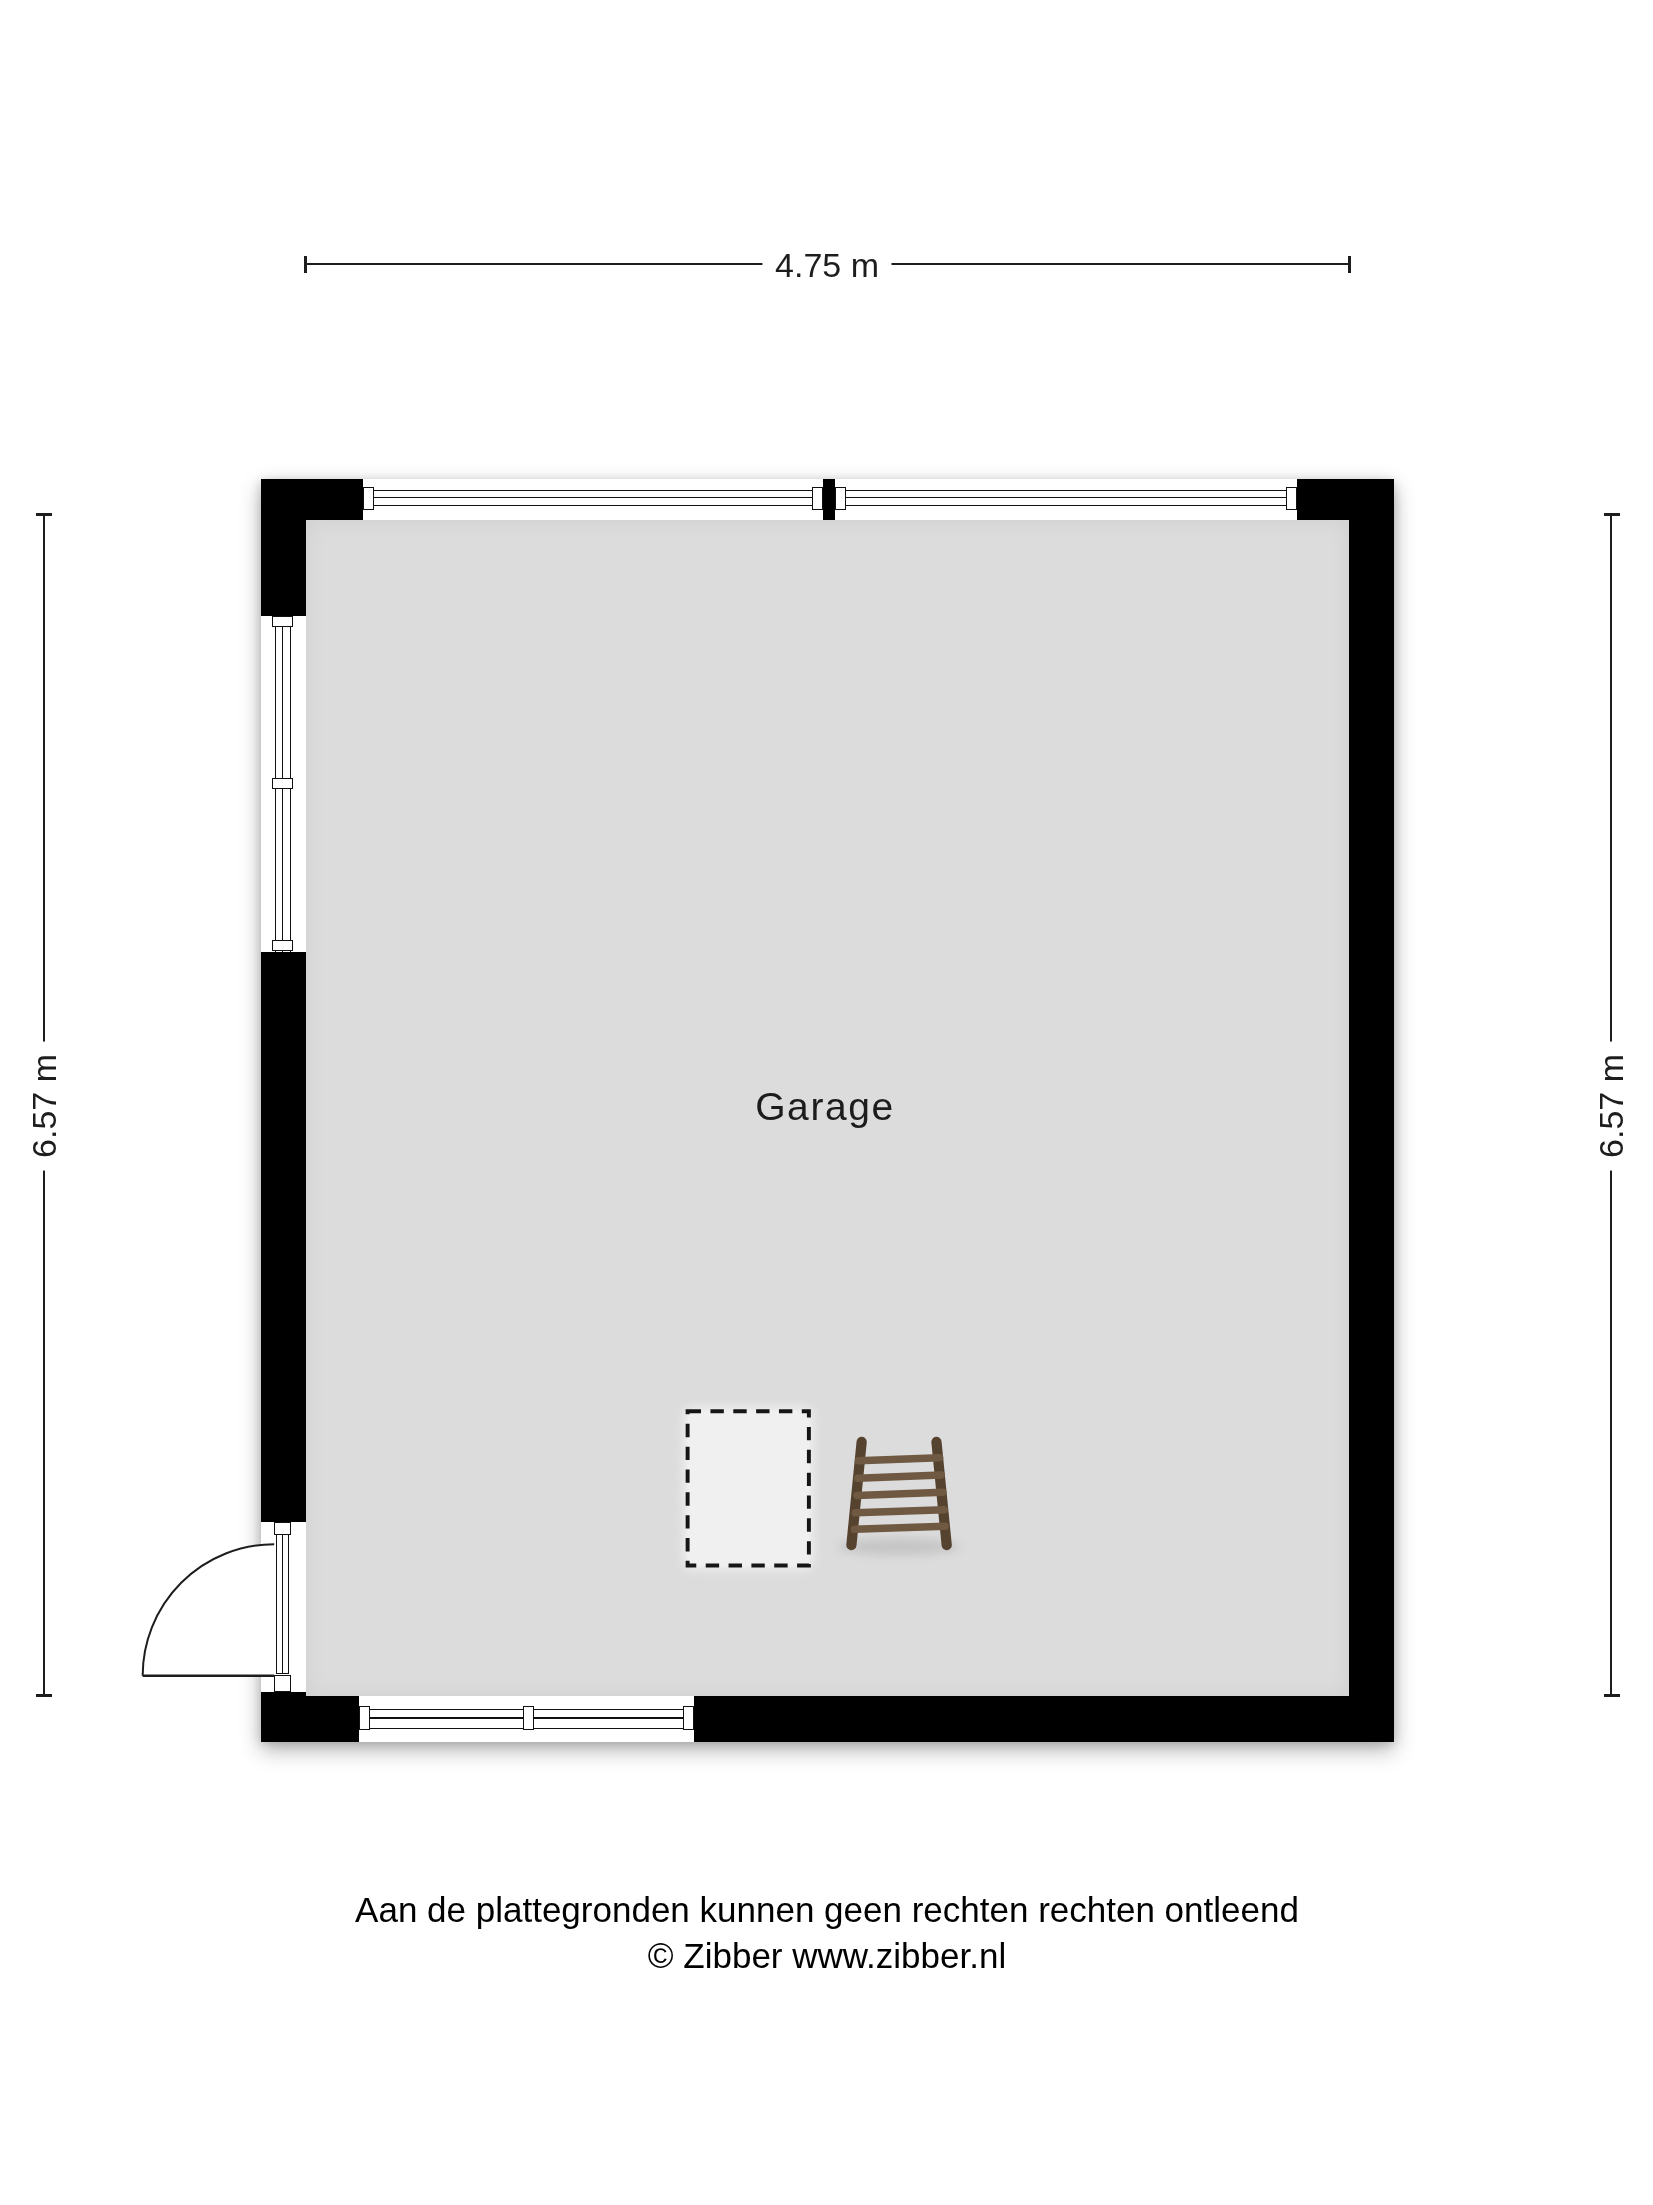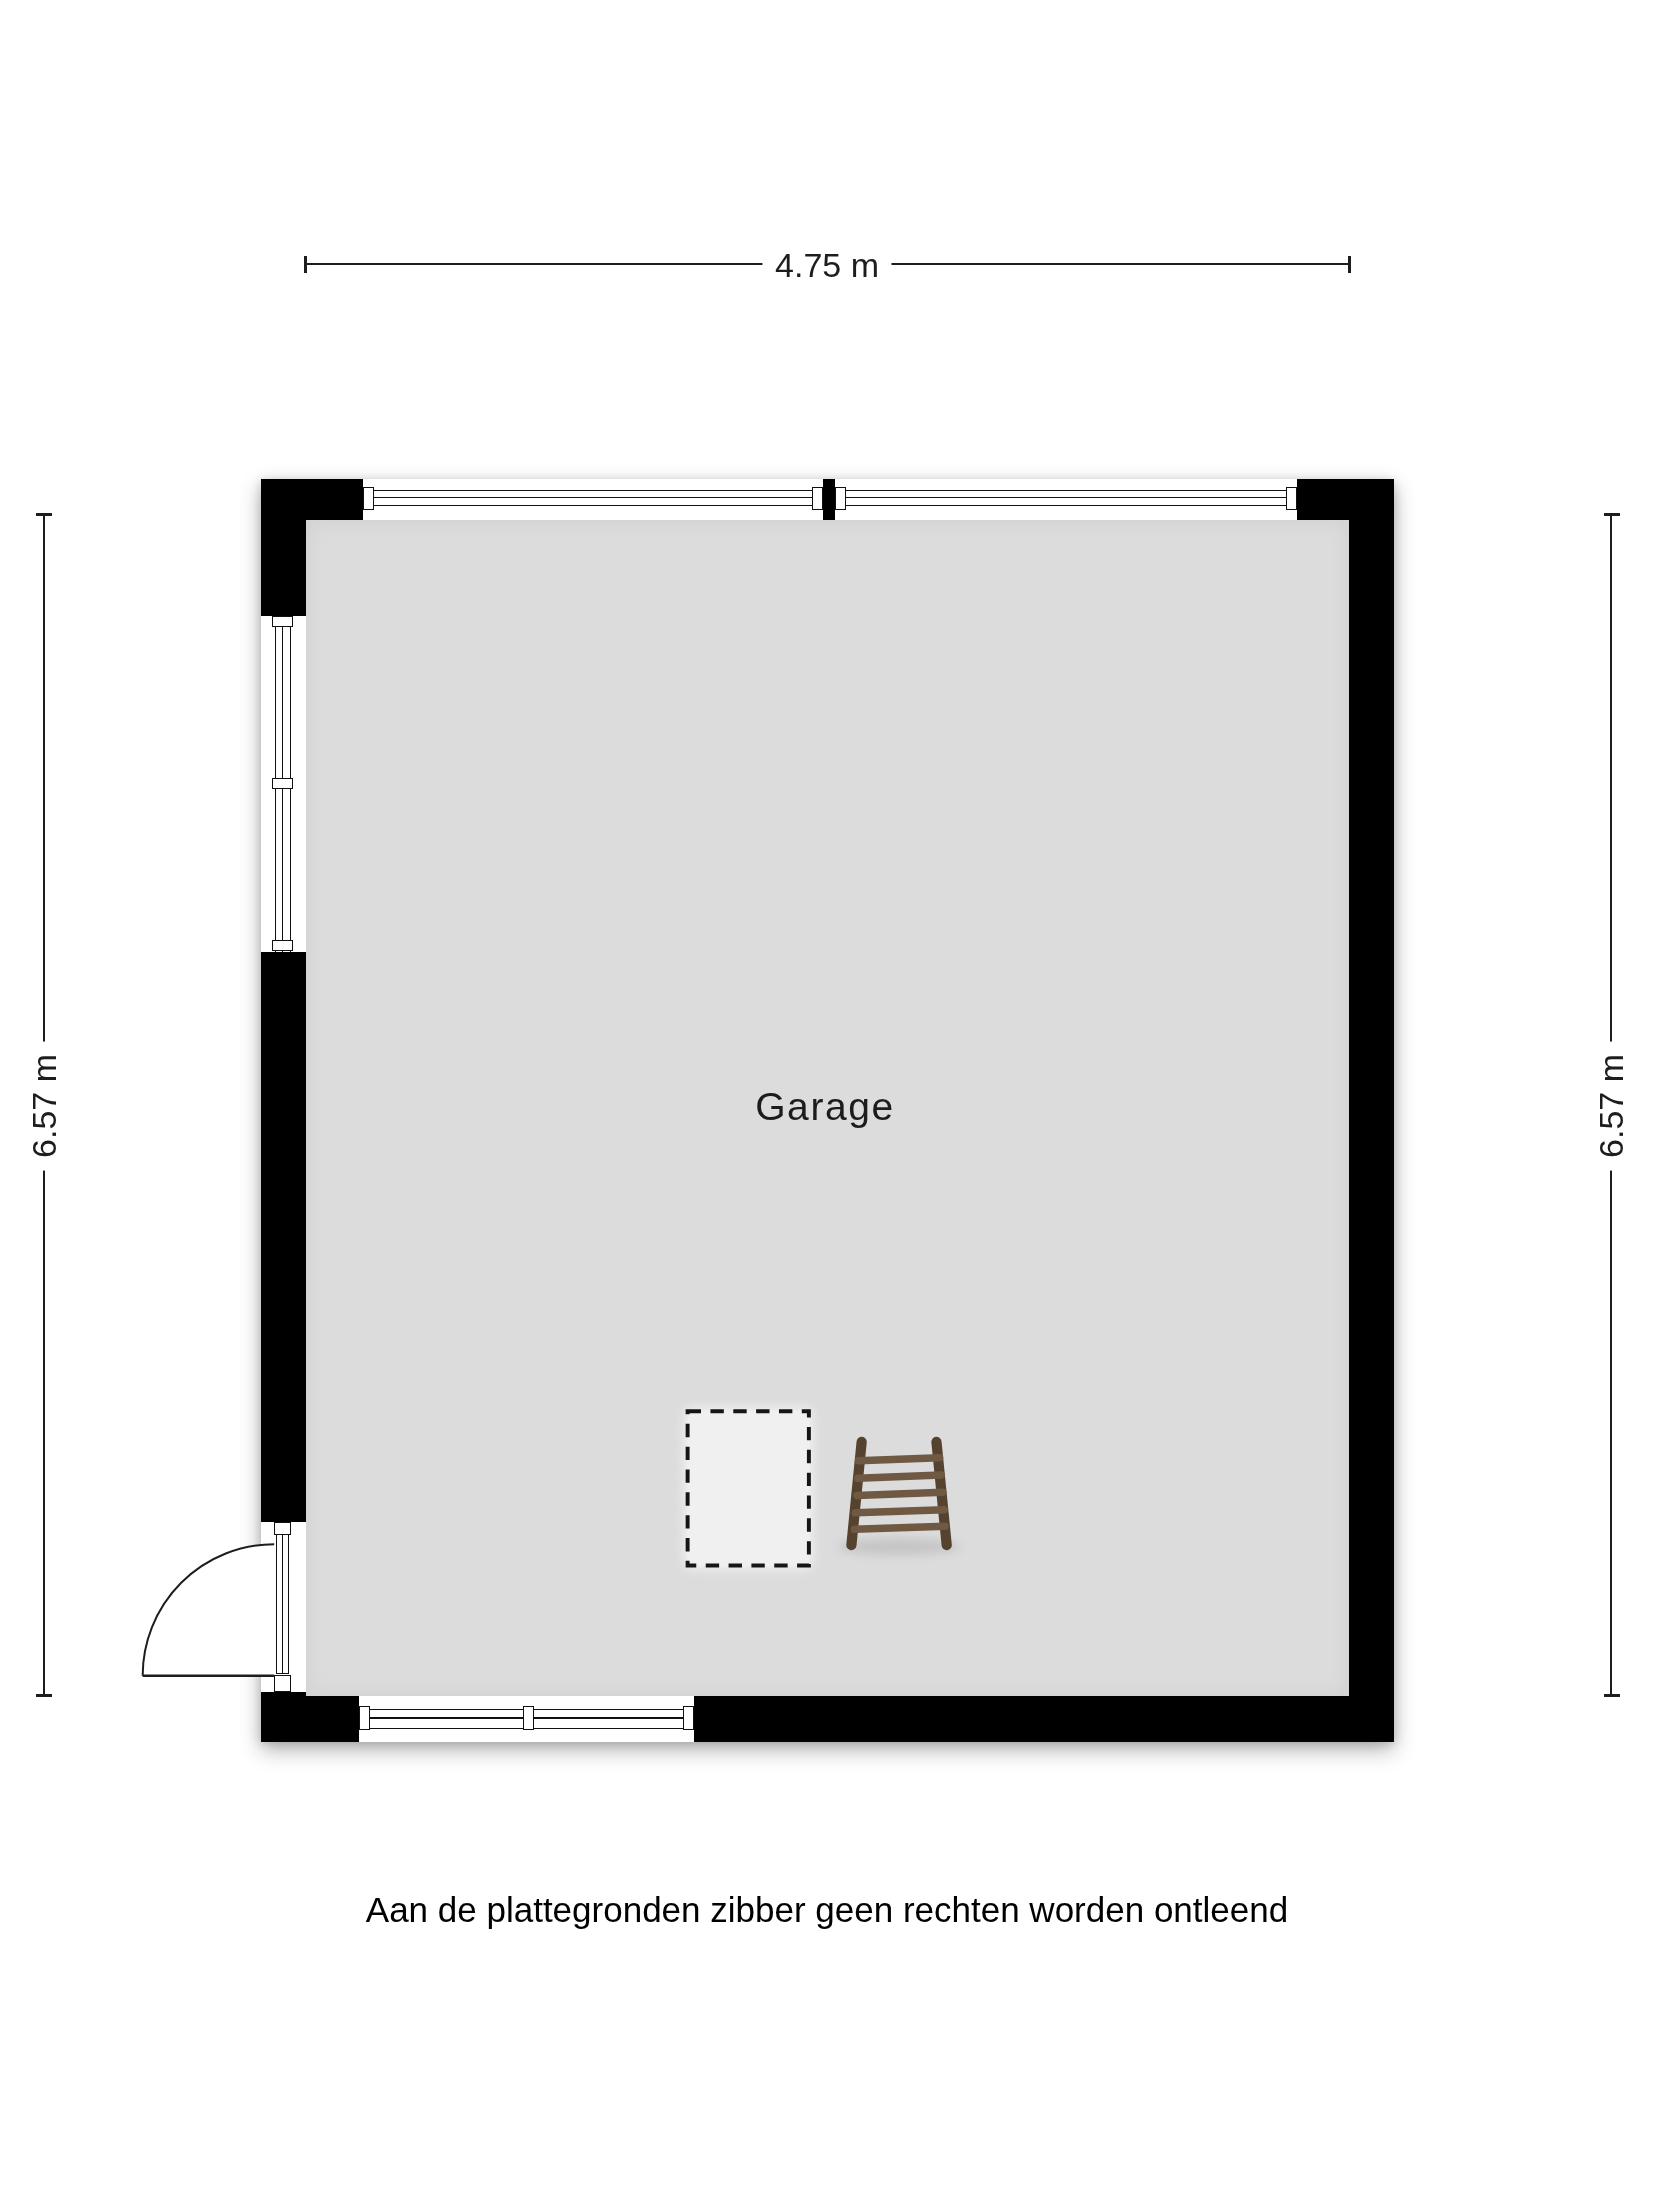--- a/index.html
+++ b/index.html
@@ -150,15 +150,16 @@
     <line class="rung" x1="1089" y1="1877" x2="1195" y2="1873"></line>
     <line class="rung" x1="1088" y1="1899" x2="1197" y2="1895"></line>
     <line class="rung" x1="1086" y1="1921" x2="1199" y2="1917"></line>
     <line class="rung" x1="1085" y1="1942" x2="1200" y2="1938"></line>
   </g>
 </svg>
 
 <div class="room-label">Garage</div>
 
 <div class="footer">
-  <div>Aan de plattegronden zibber geen rechten worden ontleend</div>
+  <div>Aan de plattegronden kunnen geen rechten rechten ontleend</div>
+  <div>© Zibber www.zibber.nl</div>
 </div>
 
 
 </body></html>

